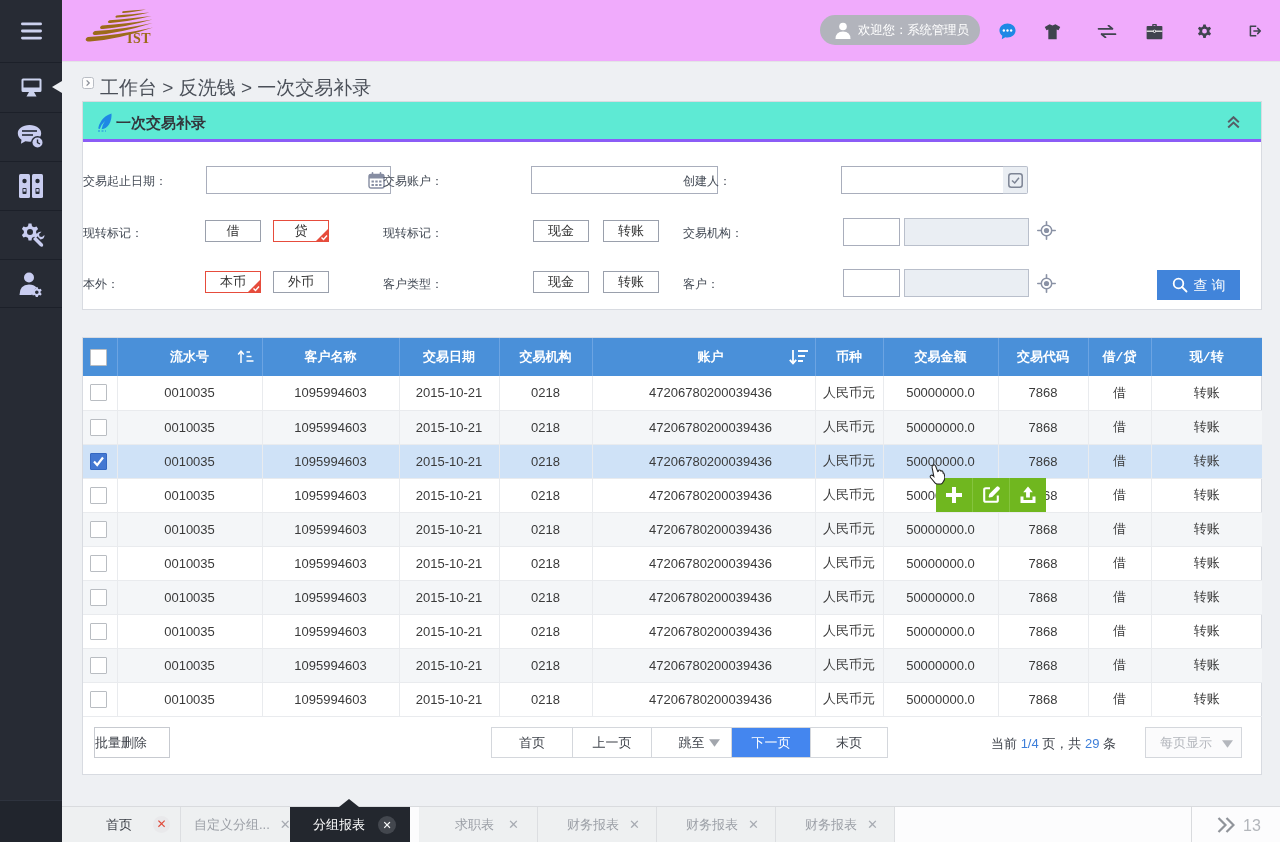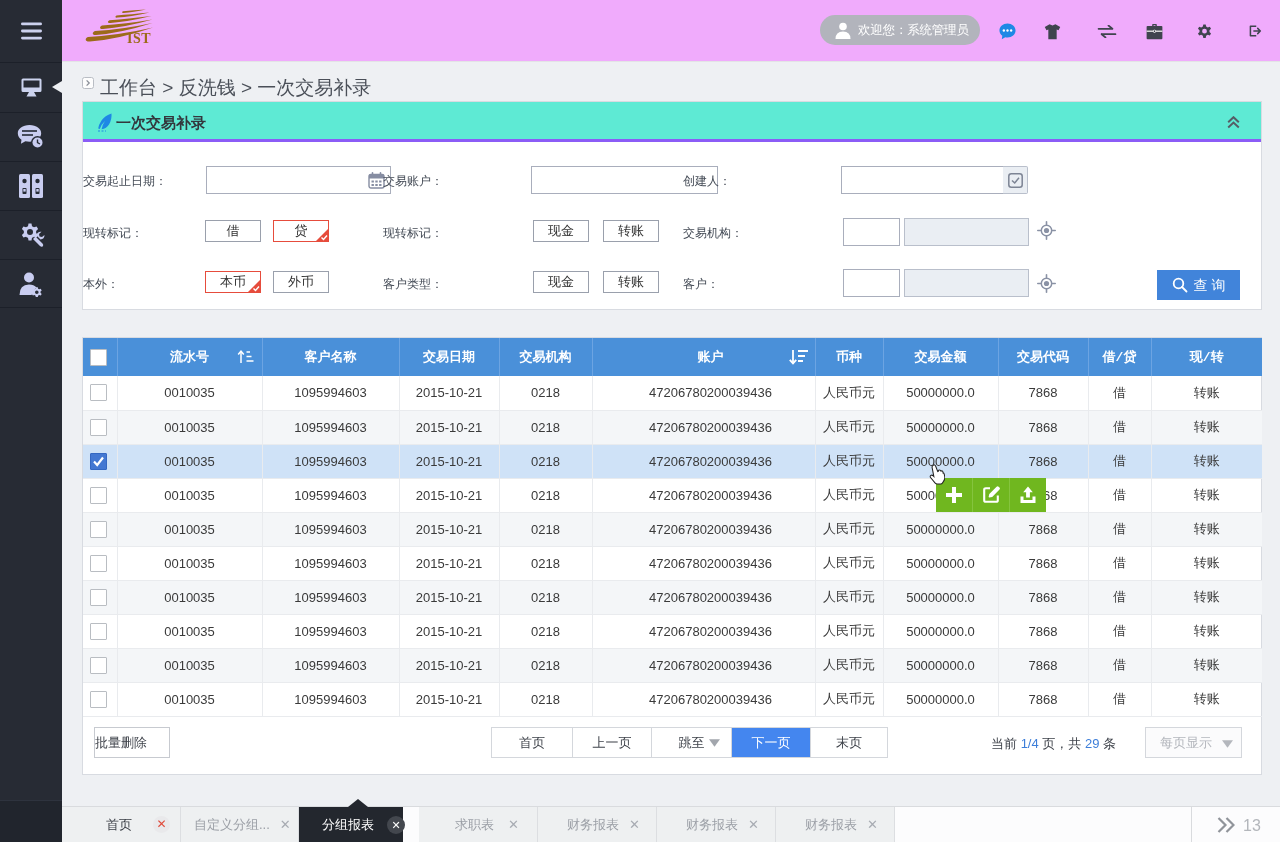--- a/index.html
+++ b/index.html
@@ -494,21 +494,21 @@
         <path d="M2.5 11.5 L5.5 11.5 L5.5 15 L14.5 15 L14.5 11.5 L17.5 11.5 L17.5 18 L2.5 18 Z"></path>
       </svg>
     </div>
 </div>
 <svg class="abs" style="left:927px;top:464px;z-index:6" width="18" height="21" viewBox="0 0 22 26">
     <path d="M7.5 1.5 Q9.5 0.2 10.5 2.5 L13.2 9.5 L13.8 9.3 Q13.5 7.6 15.3 7.4 Q16.8 7.3 17.2 8.8 Q18.5 8 19.4 9.3 Q20.3 10.5 19.3 11.3 Q20.8 11 21.2 12.6 L21.8 15.5 Q22.3 18.3 20.8 20.6 L19 23.5 Q18.3 24.8 16.8 24.8 L12.5 24.8 Q11 24.8 10 23.6 L4.5 17 Q3 15.2 4.6 14.1 Q6 13.2 7.6 14.8 L8.3 15.5 L6.2 4.5 Q5.8 2.5 7.5 1.5 Z" fill="#fff" stroke="#222" stroke-width="1.3"></path>
   </svg>
 <div id="tabbar">
 <div class="tab" style="left:0;width:119px;color:#3a3e45"><span style="margin-left:44px">首页</span><span style="position:absolute;left:91px;top:9px;width:17px;height:17px;border-radius:50%;background:#e9e9eb;color:#e04a3a;font-size:12px;line-height:17px;text-align:center">✕</span></div>
 <div class="tab" style="left:119px;width:118px"><span style="margin-left:13px">自定义分组...</span><span class="x">✕</span></div>
-<div class="tab" id="tab-active" style="left:237px;width:104px"><span style="margin-left:23px">分组报表</span><span style="position:absolute;left:88px;top:9px;width:18px;height:18px;border-radius:50%;background:#43474e;color:#fff;font-size:11px;line-height:18px;text-align:center">✕</span><div id="tabnotch"></div></div>
+<div class="tab" id="tab-active" style="left:228px;width:120px"><span style="margin-left:23px">分组报表</span><span style="position:absolute;left:88px;top:9px;width:18px;height:18px;border-radius:50%;background:#43474e;color:#fff;font-size:11px;line-height:18px;text-align:center">✕</span><div id="tabnotch"></div></div>
 <div class="tab" style="left:357px;width:119px"><span style="margin-left:36px">求职表</span><span class="x" style="margin-left:14px">✕</span></div>
 <div class="tab" style="left:476px;width:119px"><span style="margin-left:29px">财务报表</span><span class="x">✕</span></div>
 <div class="tab" style="left:595px;width:119px"><span style="margin-left:29px">财务报表</span><span class="x">✕</span></div>
 <div class="tab" style="left:714px;width:119px"><span style="margin-left:29px">财务报表</span><span class="x">✕</span></div>
 <div style="position:absolute;left:1129px;top:0;width:89px;height:35px;border-left:1px solid #d9dbde"></div>
     <svg style="position:absolute;left:1155px;top:10px" width="18" height="16" viewBox="0 0 18 16" fill="none" stroke="#90949a" stroke-width="2.2">
       <path d="M1.5 1 L8.5 8 L1.5 15"></path>
       <path d="M9.5 1 L16.5 8 L9.5 15"></path>
     </svg>
     <div style="position:absolute;left:1181px;top:0;height:48px;line-height:37px;font-size:16px;color:#b3b6bb">13</div>

